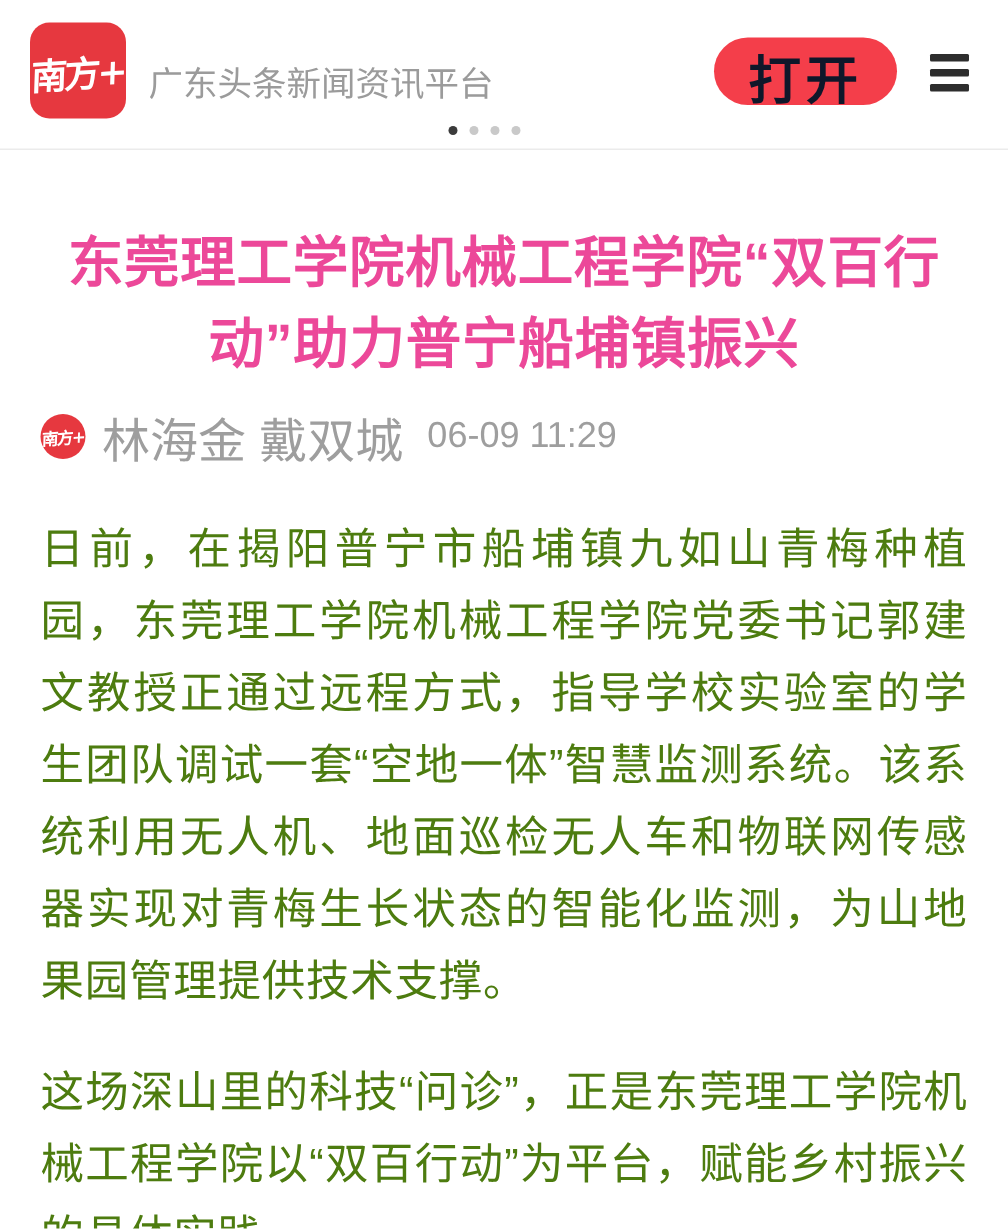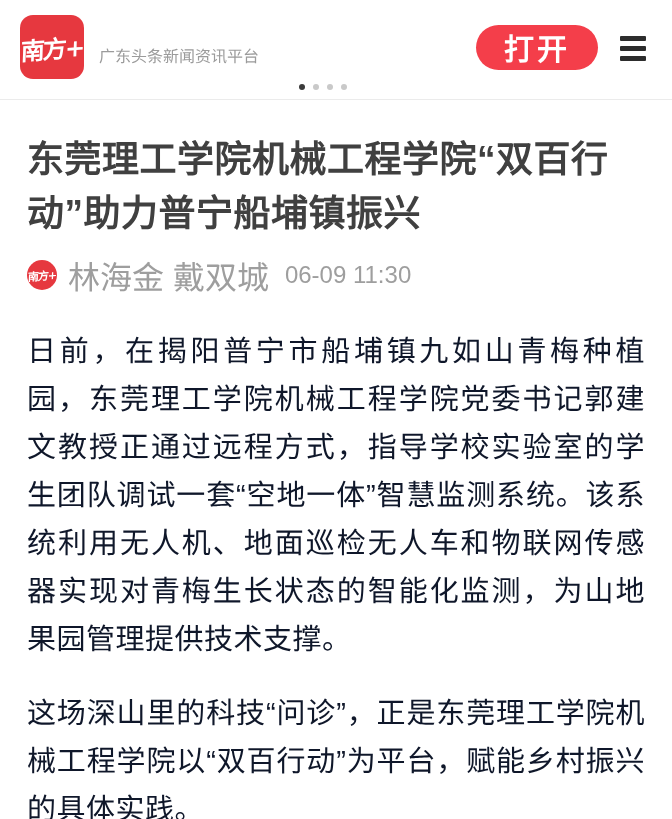--- a/index.html
+++ b/index.html
@@ -43,34 +43,34 @@
     min-width: 0;
   }
   .app-name {
     font-size: 30px;
     font-weight: bold;
     color: #1a1a1a;
     line-height: 34px;
   }
   .app-tagline {
     margin-top: 19px;
-    font-size: 16px;
+    font-size: 23px;
     color: #9b9b9b;
     line-height: 27px;
     white-space: nowrap;
   }
   .open-btn {
     flex: 0 0 auto;
     width: 122px;
     height: 45px;
     border: none;
     border-radius: 23px;
     background: #f43e4a;
-    color: #ffffff;
-    font-size: 30px;
+    color: #0f172a;
+    font-size: 35px;
     font-weight: 600;
     letter-spacing: 3px;
     font-family: inherit;
     cursor: pointer;
     margin-right: 22px;
     padding-bottom: 2px;
   }
   .hamburger {
     flex: 0 0 auto;
     width: 26px;
@@ -108,26 +108,27 @@
   .header-divider {
     border-bottom: 1px solid #ebebeb;
     margin-top: 5px;
   }
 
   
   .article {
     padding: 0 27px;
   }
   .article-title {
-    margin-top: 33px;
+    margin-top: 49px;
     font-size: 37px;
     line-height: 54px;
     font-weight: bold;
-    color: #404040;
+    color: #ec4899;
     letter-spacing: 0.5px;
+    text-align: center;
   }
   .byline {
     margin-top: 11px;
     display: flex;
     align-items: center;
   }
   .author-avatar {
     width: 30px;
     height: 30px;
     border-radius: 50%;
@@ -151,21 +152,21 @@
     color: #9e9e9e;
   }
   .publish-time {
     margin-left: 16px;
     font-size: 24px;
     color: #9e9e9e;
   }
   .article-body p {
     font-size: 29px;
     line-height: 48px;
-    color: #0f172a;
+    color: #4d7c0f;
     letter-spacing: 0.5px;
     text-align: justify;
   }
   .article-body p:first-child { margin-top: 29px; }
   .article-body p + p { margin-top: 26px; }
 </style>
 </head>
 <body>
 
 <header class="app-banner">
@@ -191,19 +192,19 @@
   </div>
 <div class="header-divider"></div>
 
 <main class="article">
   <h1 class="article-title">东莞理工学院机械工程学院“双百行动”助力普宁船埔镇振兴</h1>
   <div class="byline">
     <div class="author-avatar">
       <span>南方+</span>
     </div>
     <span class="author-names">林海金 戴双城</span>
-    <span class="publish-time">06-09 11:30</span>
+    <span class="publish-time">06-09 11:29</span>
   </div>
   <div class="article-body">
       <p>日前，在揭阳普宁市船埔镇九如山青梅种植园，东莞理工学院机械工程学院党委书记郭建文教授正通过远程方式，指导学校实验室的学生团队调试一套“空地一体”智慧监测系统。该系统利用无人机、地面巡检无人车和物联网传感器实现对青梅生长状态的智能化监测，为山地果园管理提供技术支撑。</p>
       <p>这场深山里的科技“问诊”，正是东莞理工学院机械工程学院以“双百行动”为平台，赋能乡村振兴的具体实践。</p>
     </div>
 </main>
 
 </body></html>

